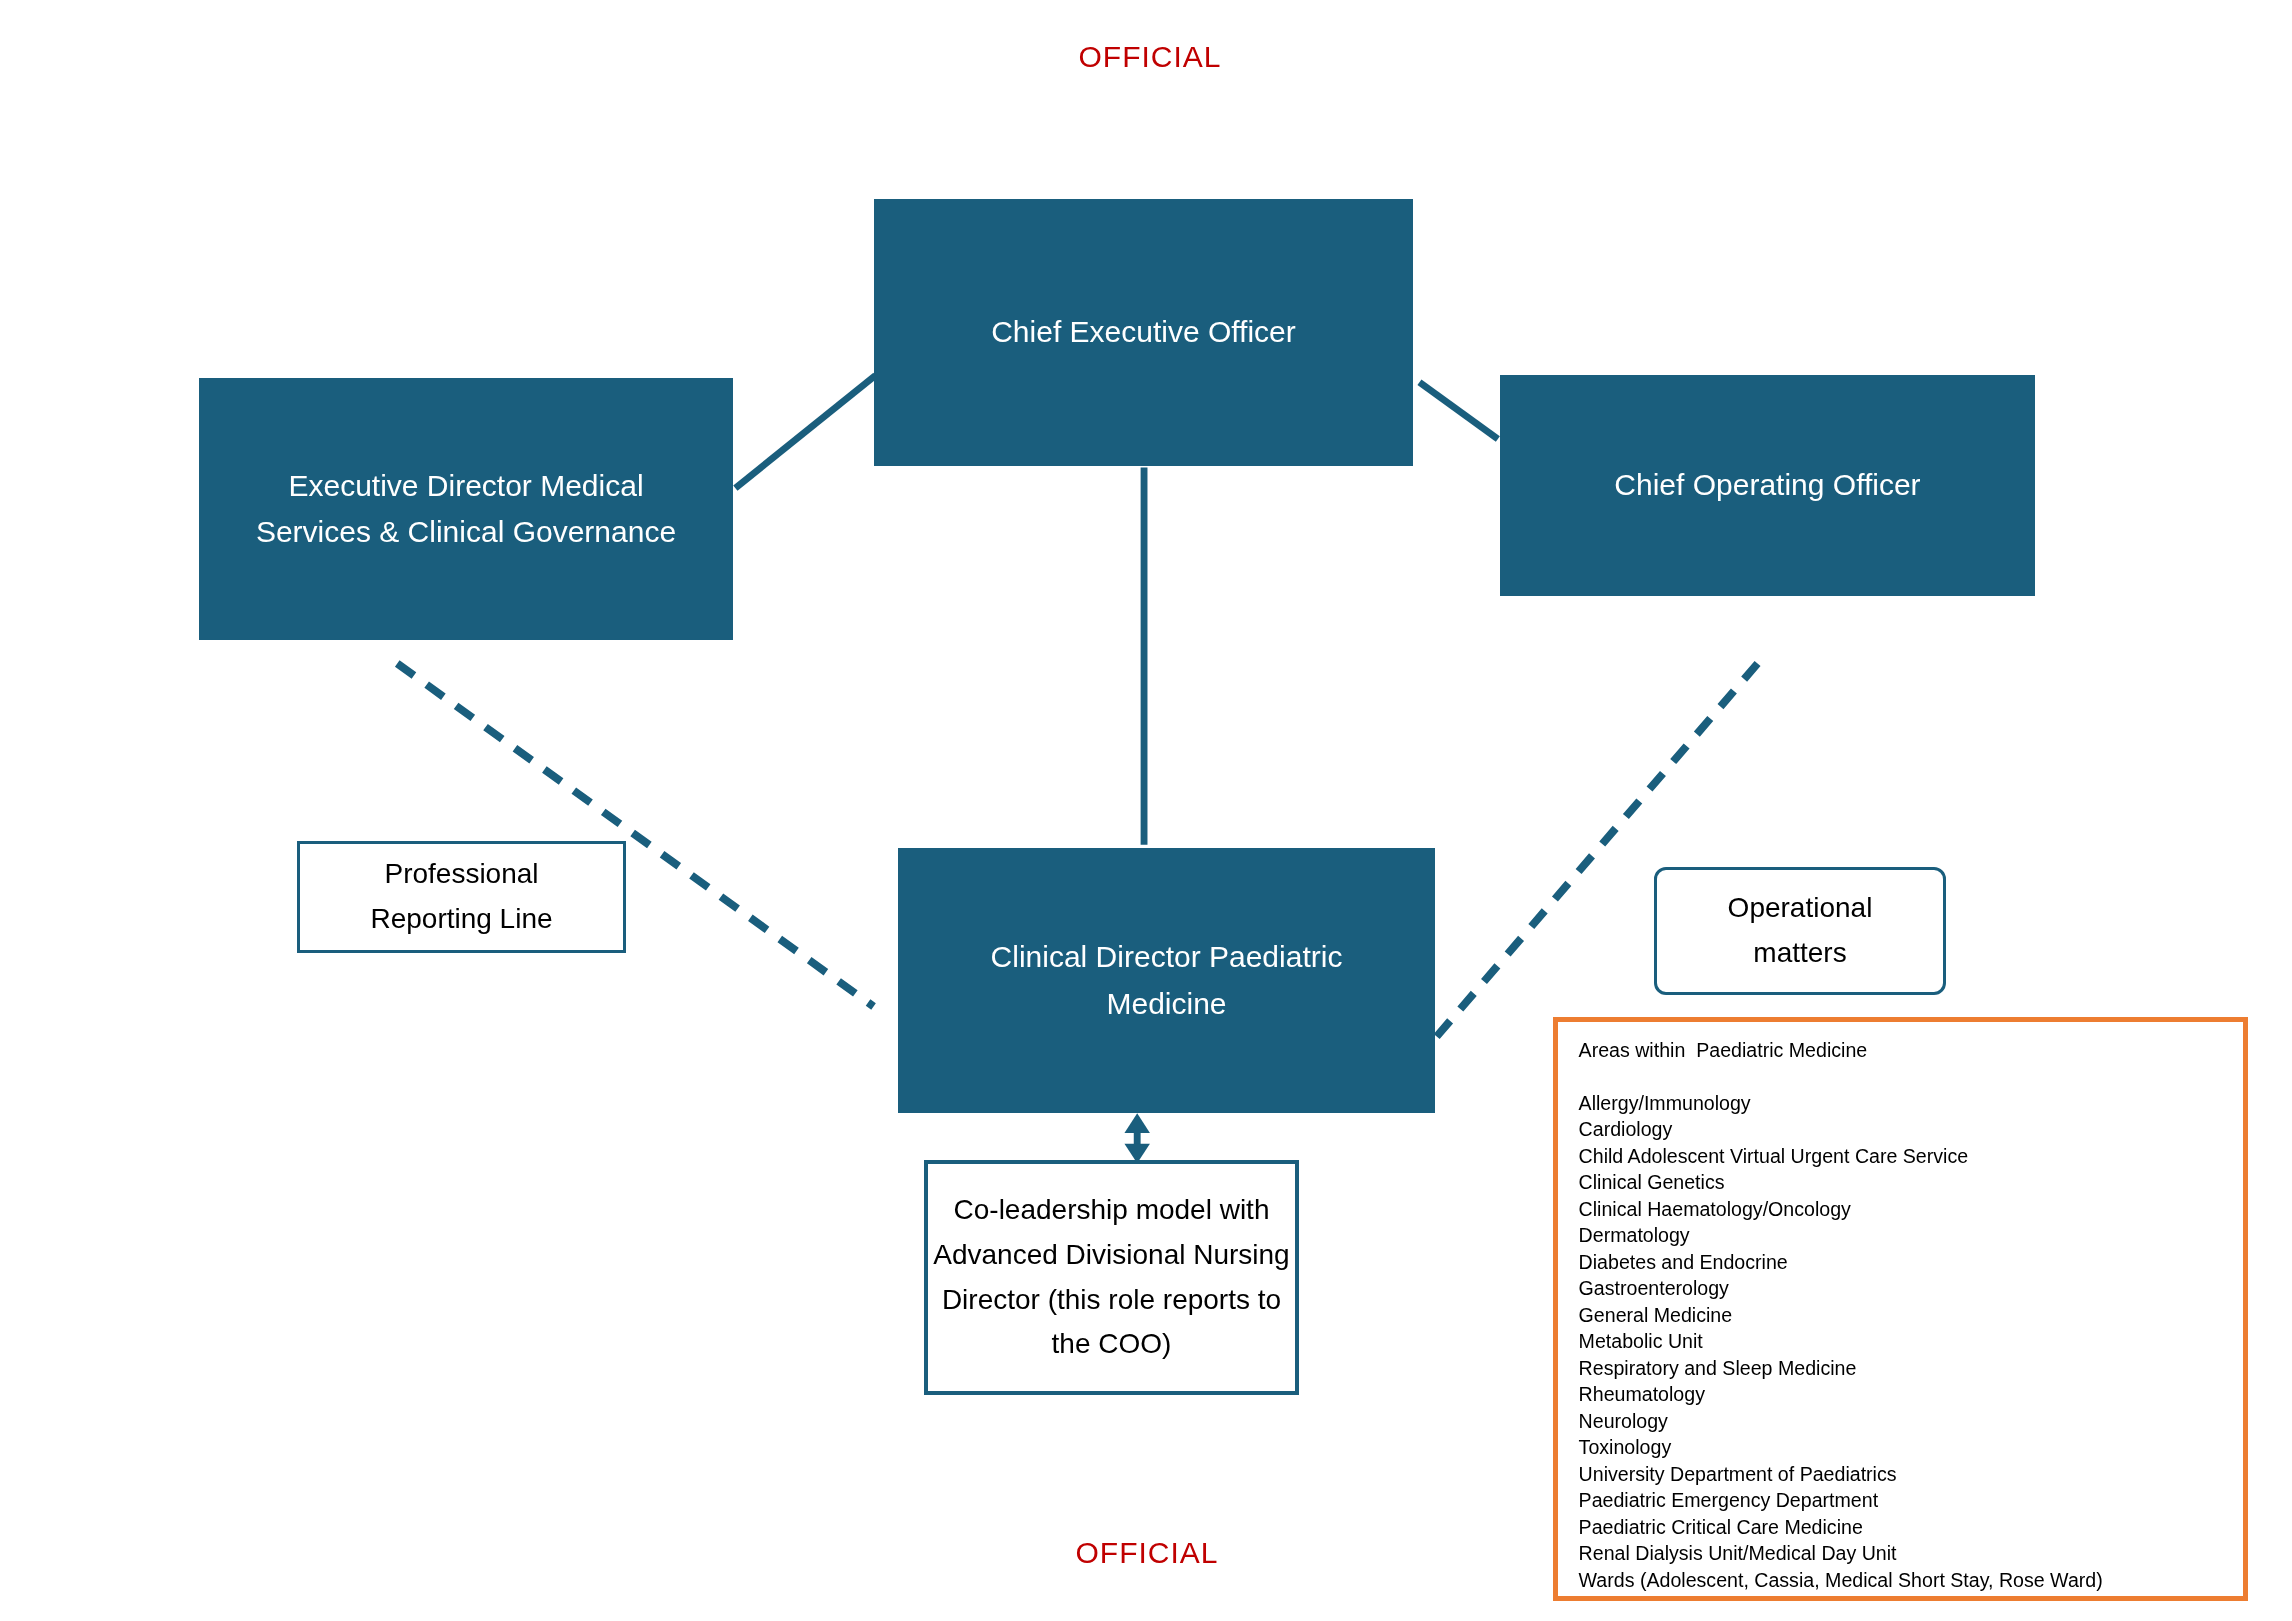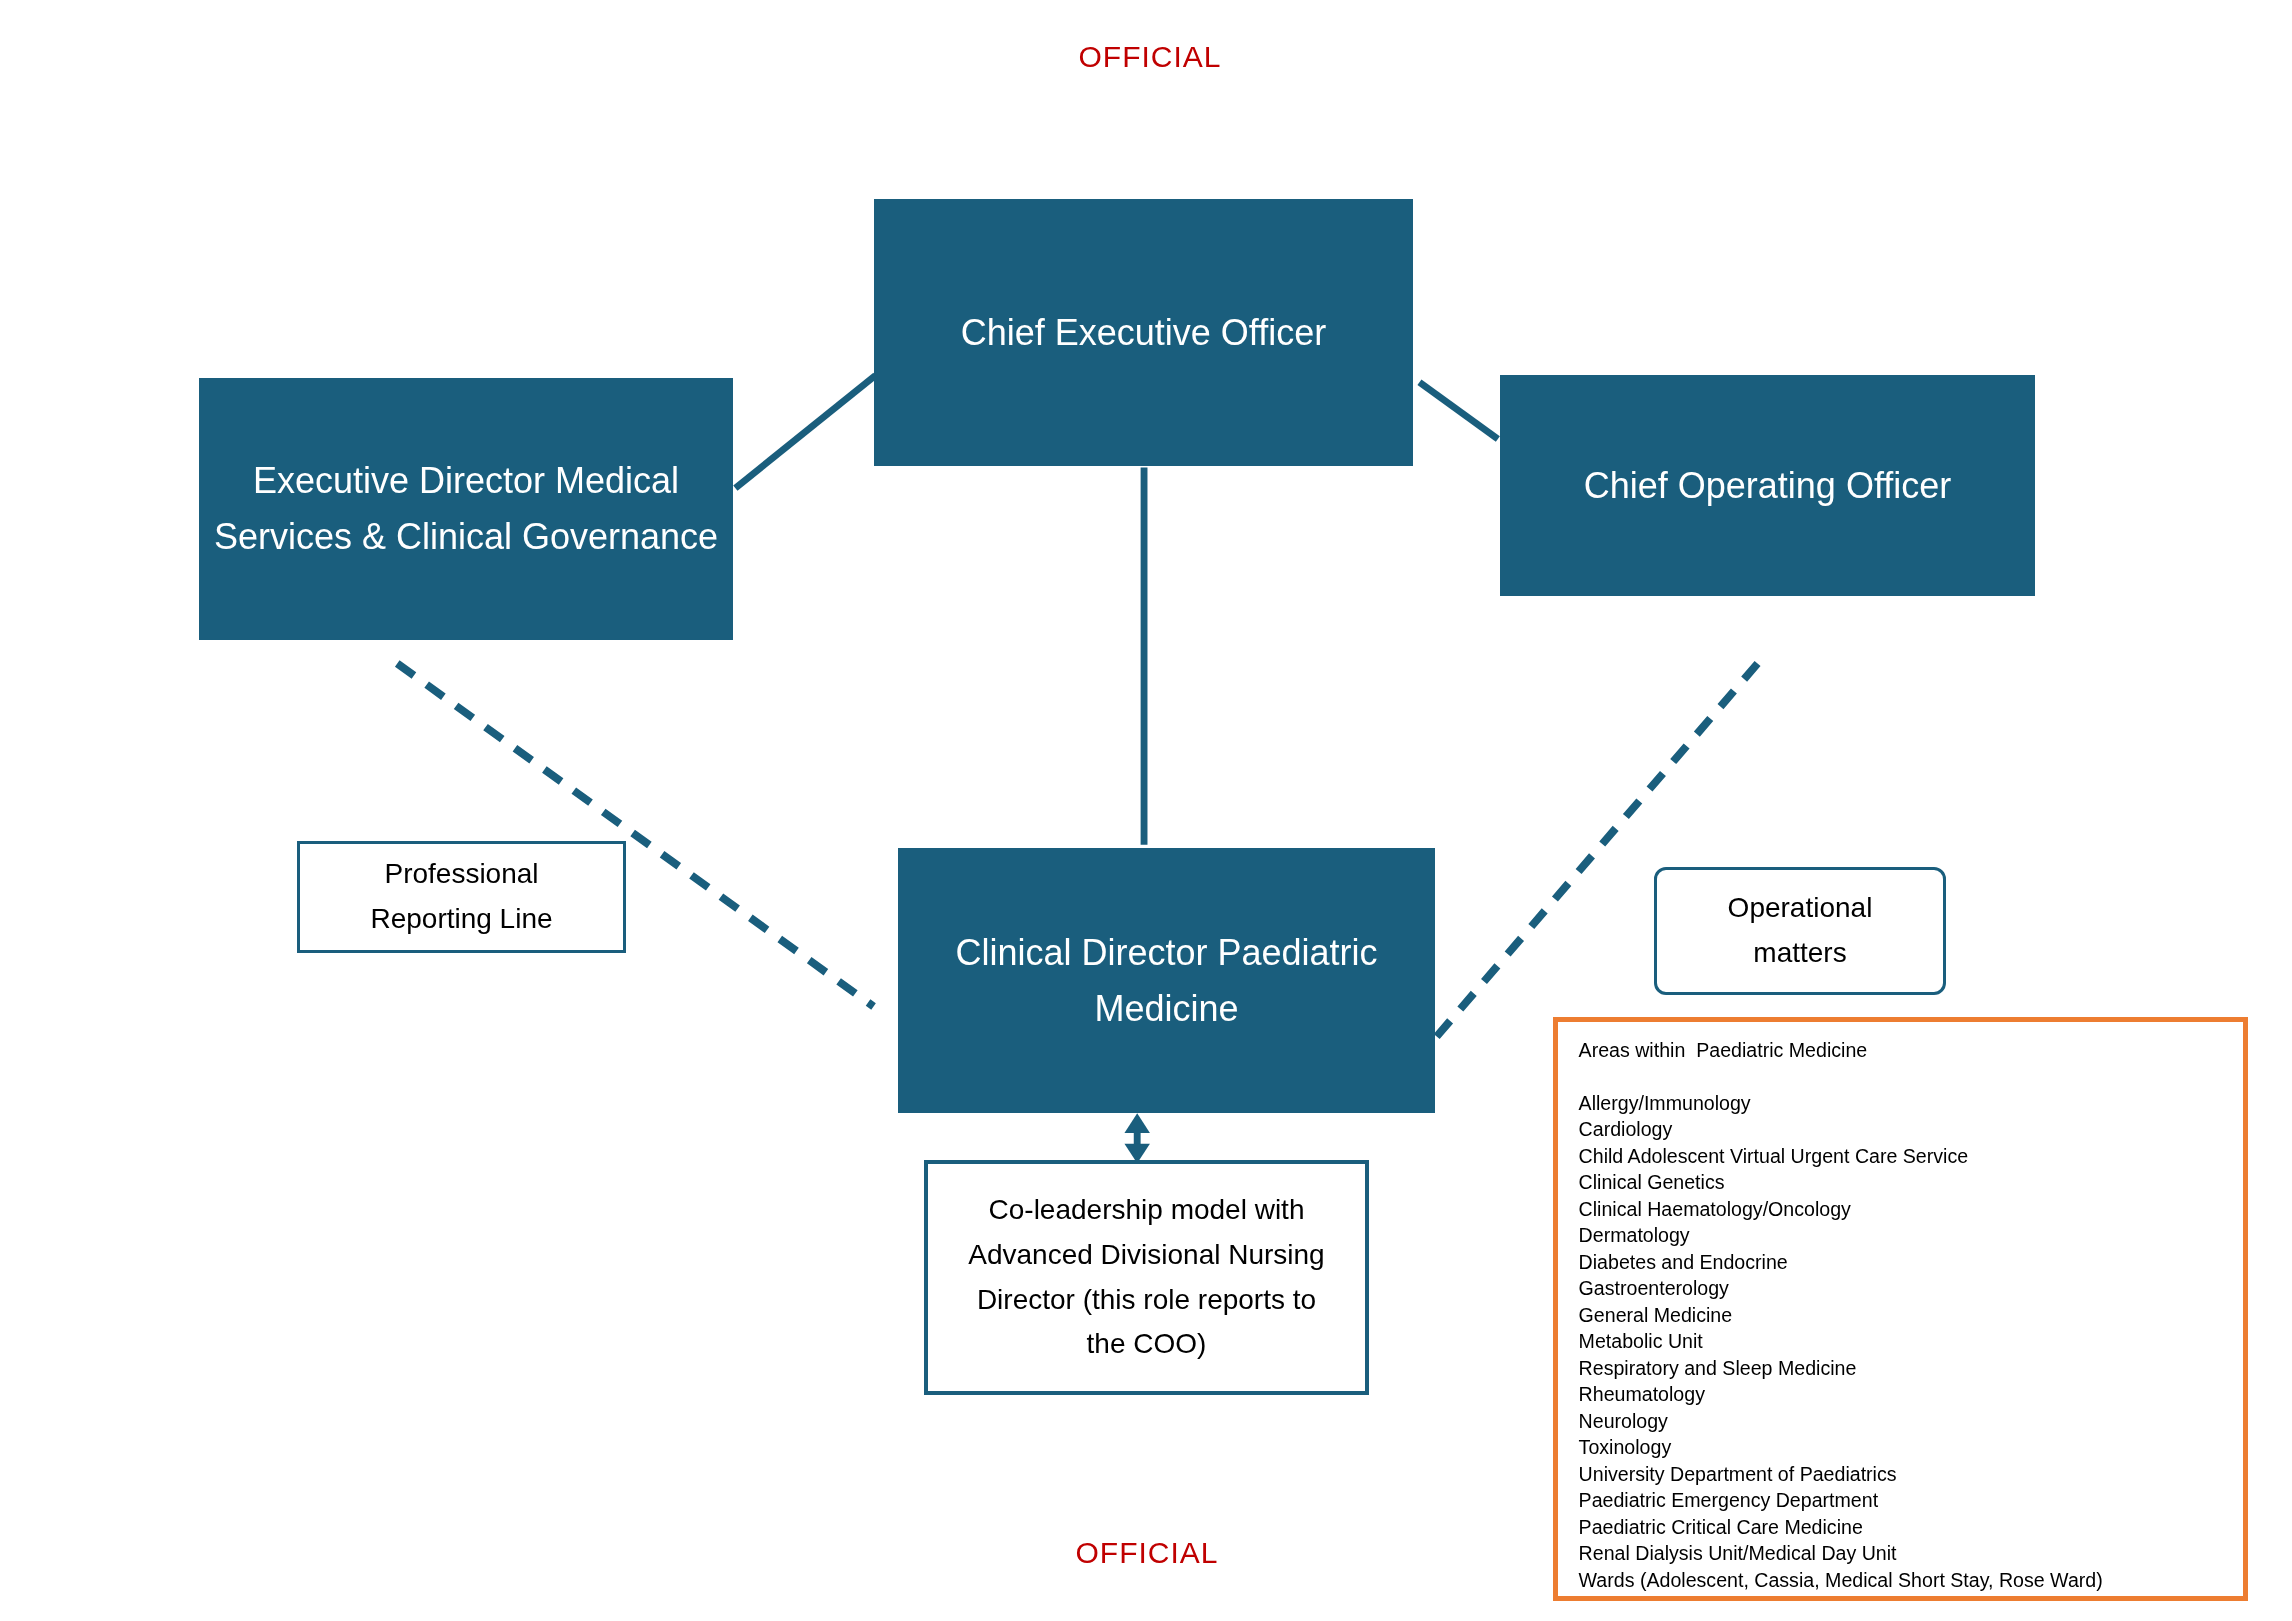--- a/index.html
+++ b/index.html
@@ -30,21 +30,21 @@
   }
   .official.top{left:954px;top:39px;}
   .official.bottom{left:951px;top:1535px;}
 
   .teal-box{
     position:absolute;
     background:var(--teal);
     color:var(--box-text);
     display:flex;align-items:center;justify-content:center;
     text-align:center;
-    font-size:36px;
+    font-size:30px;
     line-height:1.55;
     white-space:pre-line;
   }
   .ceo{left:874px;top:199px;width:539px;height:267px;}
   .execdir{left:199px;top:378px;width:534px;height:262px;}
   .coo{left:1500px;top:375px;width:535px;height:221px;}
   .clindir{left:898px;top:848px;width:537px;height:265px;}
 
   .label-box{
     position:absolute;
@@ -52,21 +52,21 @@
     border:3.9px solid var(--teal);
     color:var(--ink);
     display:flex;align-items:center;justify-content:center;
     text-align:center;
     font-size:28px;
     line-height:1.6;
     white-space:pre-line;
   }
   .prof{left:297px;top:841px;width:329px;height:112px;}
   .oper{left:1654px;top:867px;width:292px;height:128px;border-radius:12px;}
-  .colead{left:924px;top:1160px;width:445px;height:235px;border-width:4.9px;}
+  .colead{left:924px;top:1160px;width:375px;height:235px;border-width:4.9px;}
 
   .areas-box{
     position:absolute;
     left:1527px;top:1017px;width:695px;height:584px;
     background:#fff;
     border:5.9px solid var(--orange);
     color:var(--ink);
     padding:14.7px 17.6px 9.8px 20.6px;
     font-size:19.6px;
     line-height:26.5px;

